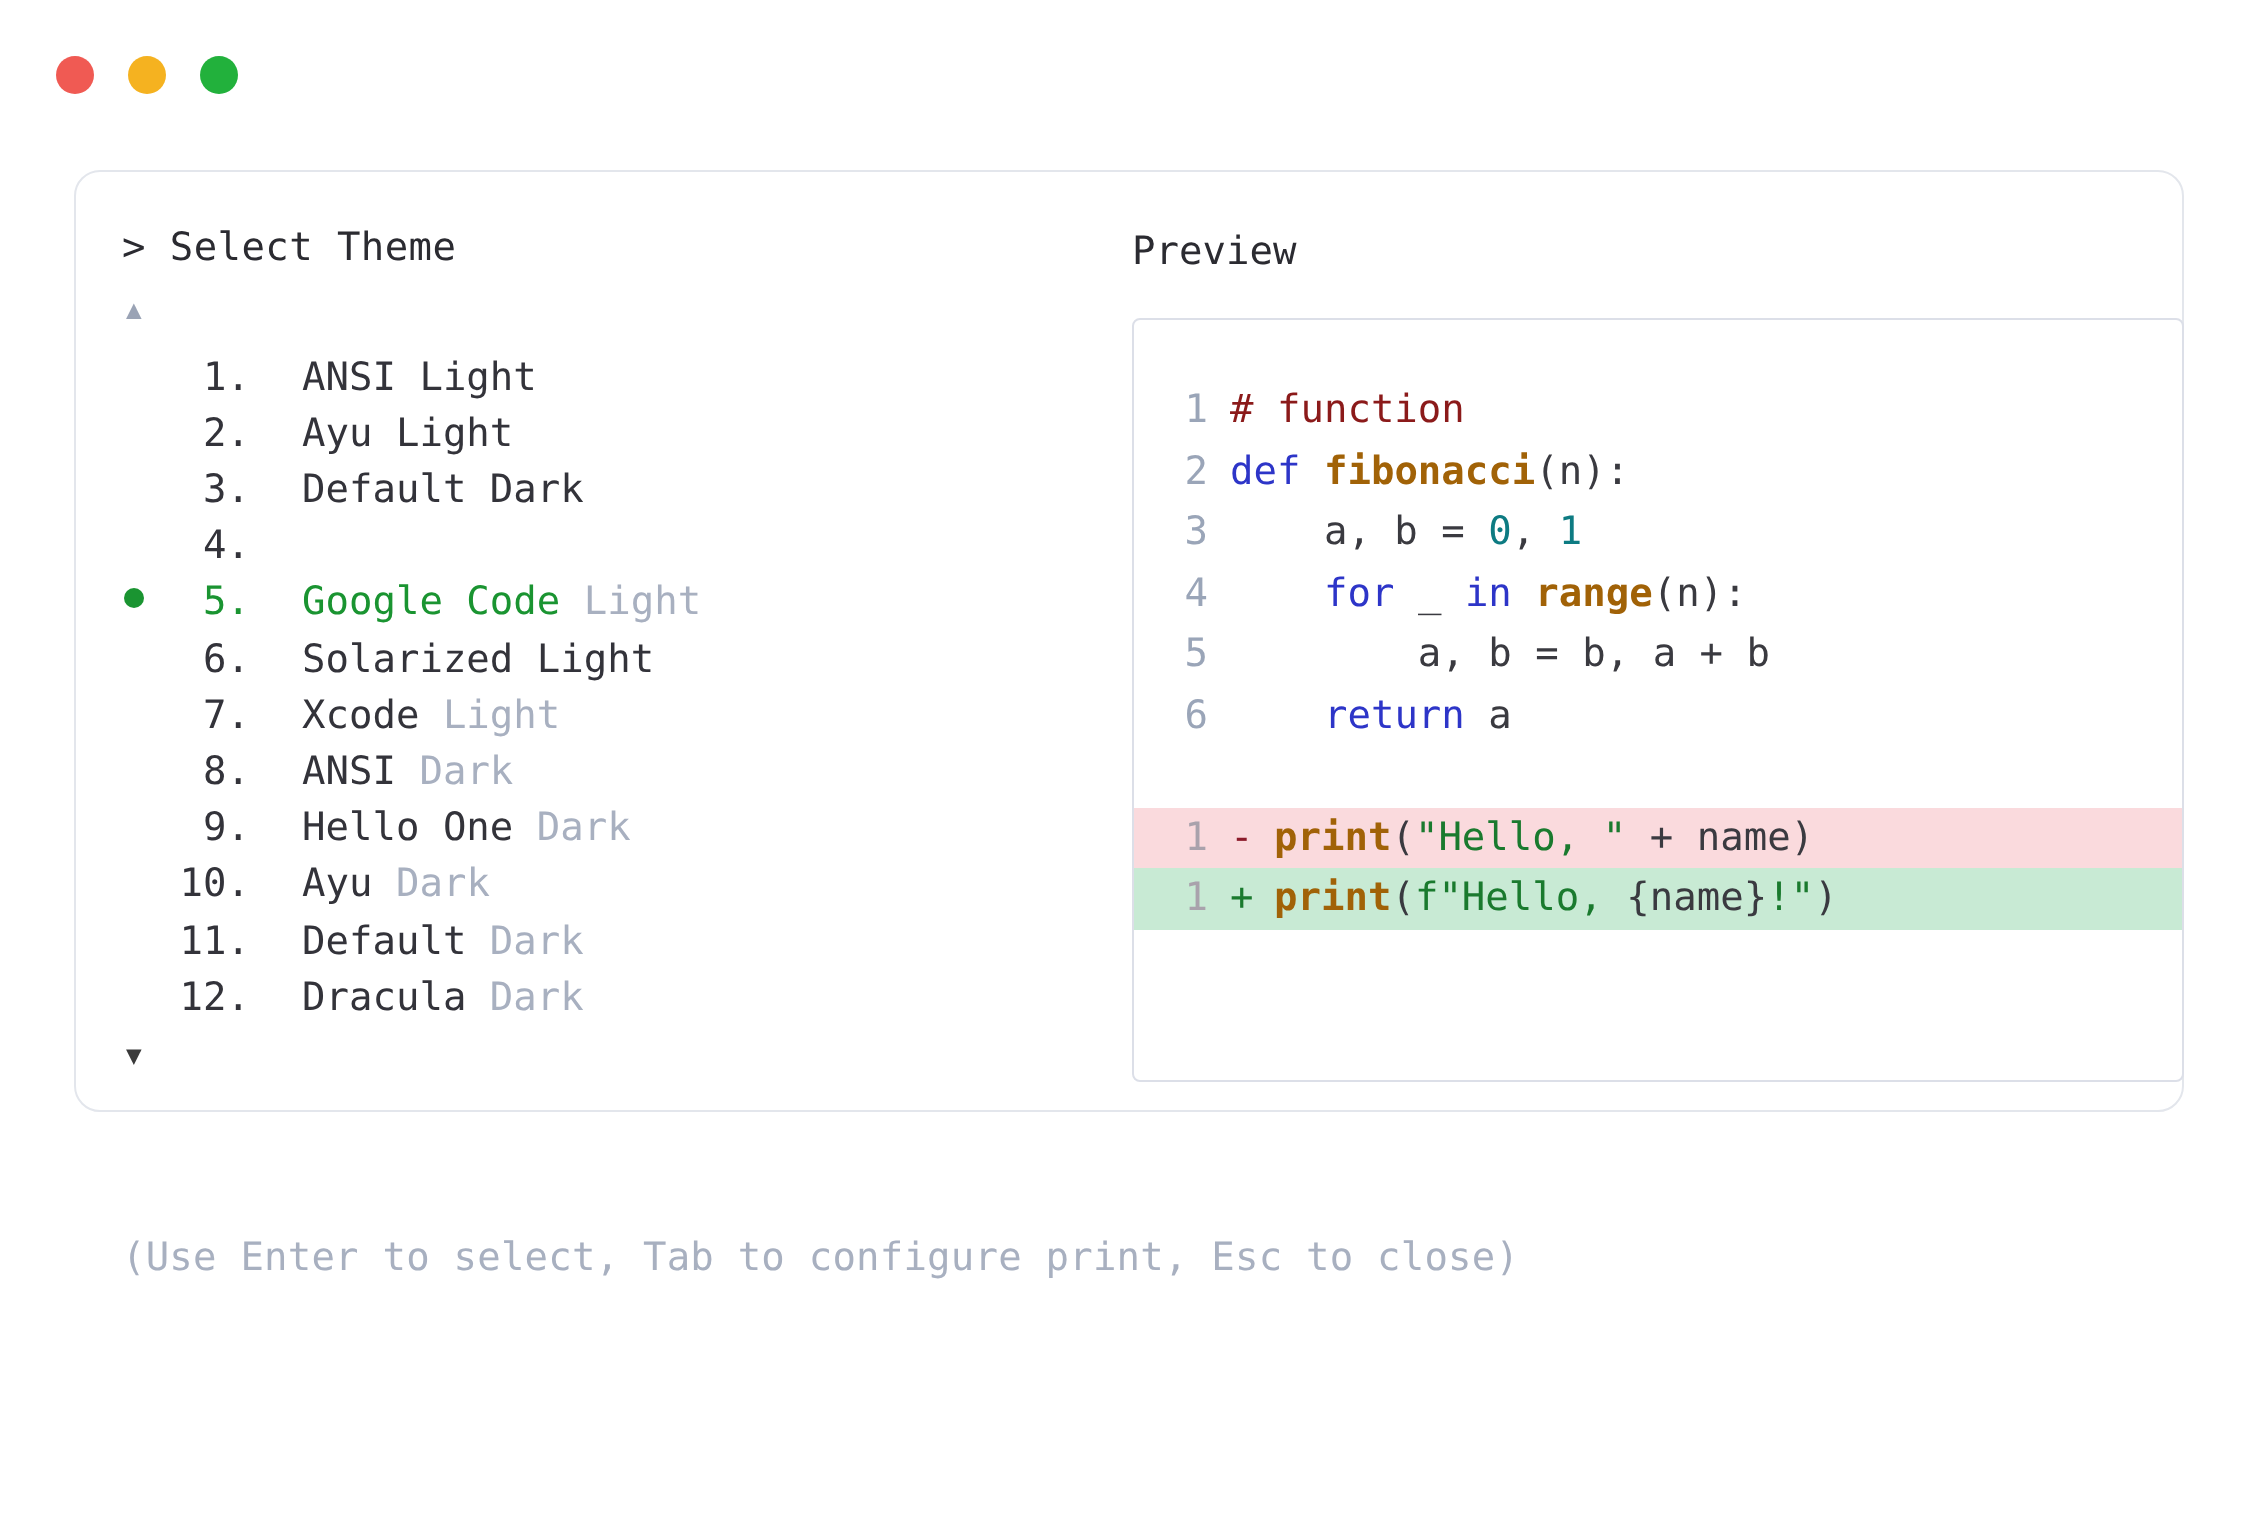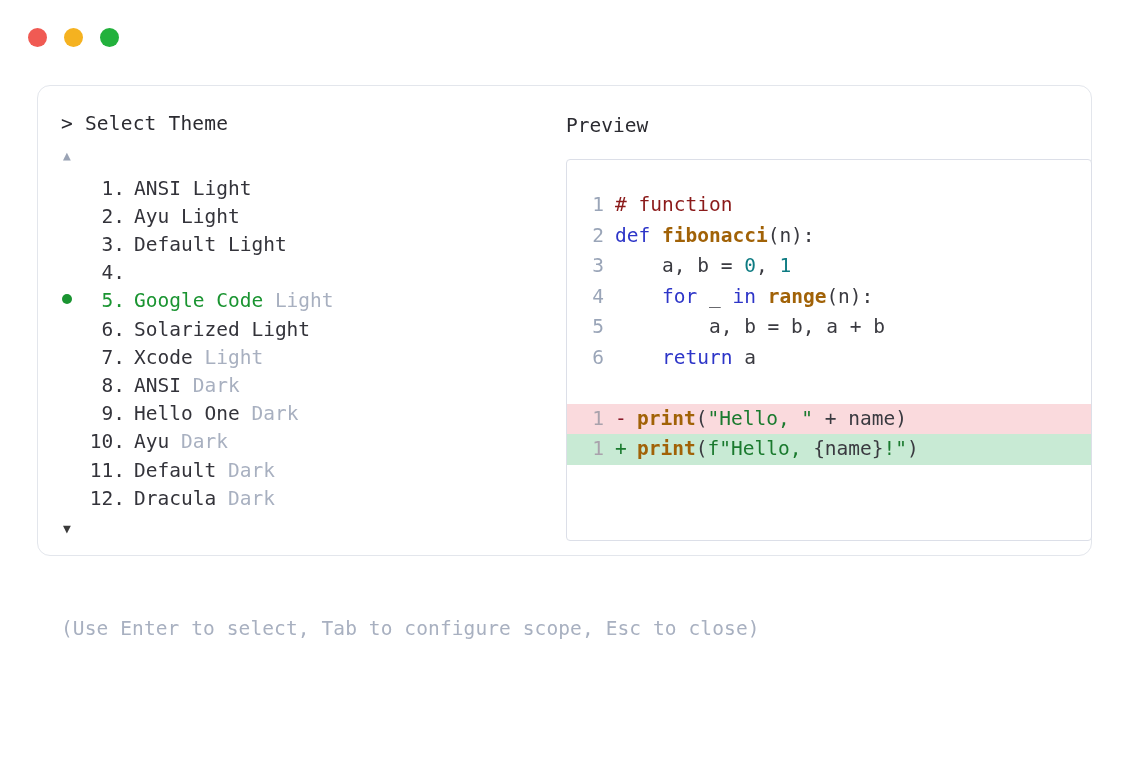--- a/index.html
+++ b/index.html
@@ -39,21 +39,21 @@
   .theme-row {
     display:flex; align-items:baseline;
     font-size:19.5px; line-height:28.2px; white-space:pre;
   }
   .bullet-cell { width:22px; flex:0 0 22px; text-align:left; }
   .bullet {
     display:inline-block; width:10px; height:10px; border-radius:50%;
     background:#1a9431; position:relative; top:-3px; left:1px;
   }
   .idx { width:42px; flex:0 0 42px; text-align:right; color:#33333a; }
-  .nm { color:#33333a; margin-left:9px; }
+  .nm { color:#33333a; margin-left:26px; }
   .variant { color:#a8b0c0; }
   .theme-row.selected .idx,
   .theme-row.selected .nm { color:#1a9431; }
   .theme-row.selected .variant { color:#a8b0c0; }
 
   .hint {
     position:absolute; left:23px; top:531px;
     font-size:19.5px; color:#a8b0c0; white-space:pre; letter-spacing:0.1px;
   }
 
@@ -103,35 +103,35 @@
   </div>
 
   <div class="card">
 
     <div class="left-col">
       <div class="prompt">&gt; Select Theme</div>
       <div class="scroll-arrow arrow-up">▲</div>
       <div class="theme-list">
           <div class="theme-row"><span class="bullet-cell"></span><span class="idx">1.</span><span class="nm">ANSI Light</span></div>
           <div class="theme-row"><span class="bullet-cell"></span><span class="idx">2.</span><span class="nm">Ayu Light</span></div>
-          <div class="theme-row"><span class="bullet-cell"></span><span class="idx">3.</span><span class="nm">Default Light</span></div>
+          <div class="theme-row"><span class="bullet-cell"></span><span class="idx">3.</span><span class="nm">Default Dark</span></div>
           <div class="theme-row"><span class="bullet-cell"></span><span class="idx">4.</span></div>
           <div class="theme-row selected"><span class="bullet-cell"><span class="bullet"></span></span><span class="idx">5.</span><span class="nm">Google Code</span><span class="variant"> Light</span></div>
           <div class="theme-row"><span class="bullet-cell"></span><span class="idx">6.</span><span class="nm">Solarized Light</span></div>
           <div class="theme-row"><span class="bullet-cell"></span><span class="idx">7.</span><span class="nm">Xcode</span><span class="variant"> Light</span></div>
           <div class="theme-row"><span class="bullet-cell"></span><span class="idx">8.</span><span class="nm">ANSI</span><span class="variant"> Dark</span></div>
           <div class="theme-row"><span class="bullet-cell"></span><span class="idx">9.</span><span class="nm">Hello One</span><span class="variant"> Dark</span></div>
           <div class="theme-row"><span class="bullet-cell"></span><span class="idx">10.</span><span class="nm">Ayu</span><span class="variant"> Dark</span></div>
           <div class="theme-row"><span class="bullet-cell"></span><span class="idx">11.</span><span class="nm">Default</span><span class="variant"> Dark</span></div>
           <div class="theme-row"><span class="bullet-cell"></span><span class="idx">12.</span><span class="nm">Dracula</span><span class="variant"> Dark</span></div>
         </div>
       <div class="scroll-arrow arrow-down">▼</div>
     </div>
 
-    <div class="hint">(Use Enter to select, Tab to configure scope, Esc to close)</div>
+    <div class="hint">(Use Enter to select, Tab to configure print, Esc to close)</div>
 
     <div class="right-col">
       <div class="preview-label">Preview</div>
       <div class="preview-box">
         <div class="code"><div class="cl"><span class="gutter">1</span><span class="src"><span class="cmt"># function</span></span></div><div class="cl"><span class="gutter">2</span><span class="src"><span class="kw">def </span><span class="fn">fibonacci</span><span class="punc">(n):</span></span></div><div class="cl"><span class="gutter">3</span><span class="src"><span class="pl">    a, b = </span><span class="num">0</span><span class="pl">, </span><span class="num">1</span></span></div><div class="cl"><span class="gutter">4</span><span class="src"><span class="pl">    </span><span class="kw">for</span><span class="pl"> _ </span><span class="kw">in</span><span class="pl"> </span><span class="fn">range</span><span class="punc">(n):</span></span></div><div class="cl"><span class="gutter">5</span><span class="src"><span class="pl">        a, b = b, a + b</span></span></div><div class="cl"><span class="gutter">6</span><span class="src"><span class="pl">    </span><span class="kw">return</span><span class="pl"> a</span></span></div></div>
         <div class="blank-line"></div>
         <div class="code diffblock"><div class="cl del"><span class="gutter">1</span><span class="mark minus">-</span><span class="src"><span class="fn">print</span><span class="punc">(</span><span class="str">"Hello, "</span><span class="pl"> + name)</span></span></div><div class="cl add"><span class="gutter">1</span><span class="mark plus">+</span><span class="src"><span class="fn">print</span><span class="punc">(</span><span class="str">f"Hello, </span><span class="pl">{name}</span><span class="str">!"</span><span class="punc">)</span></span></div></div>
       </div>
     </div>
 

